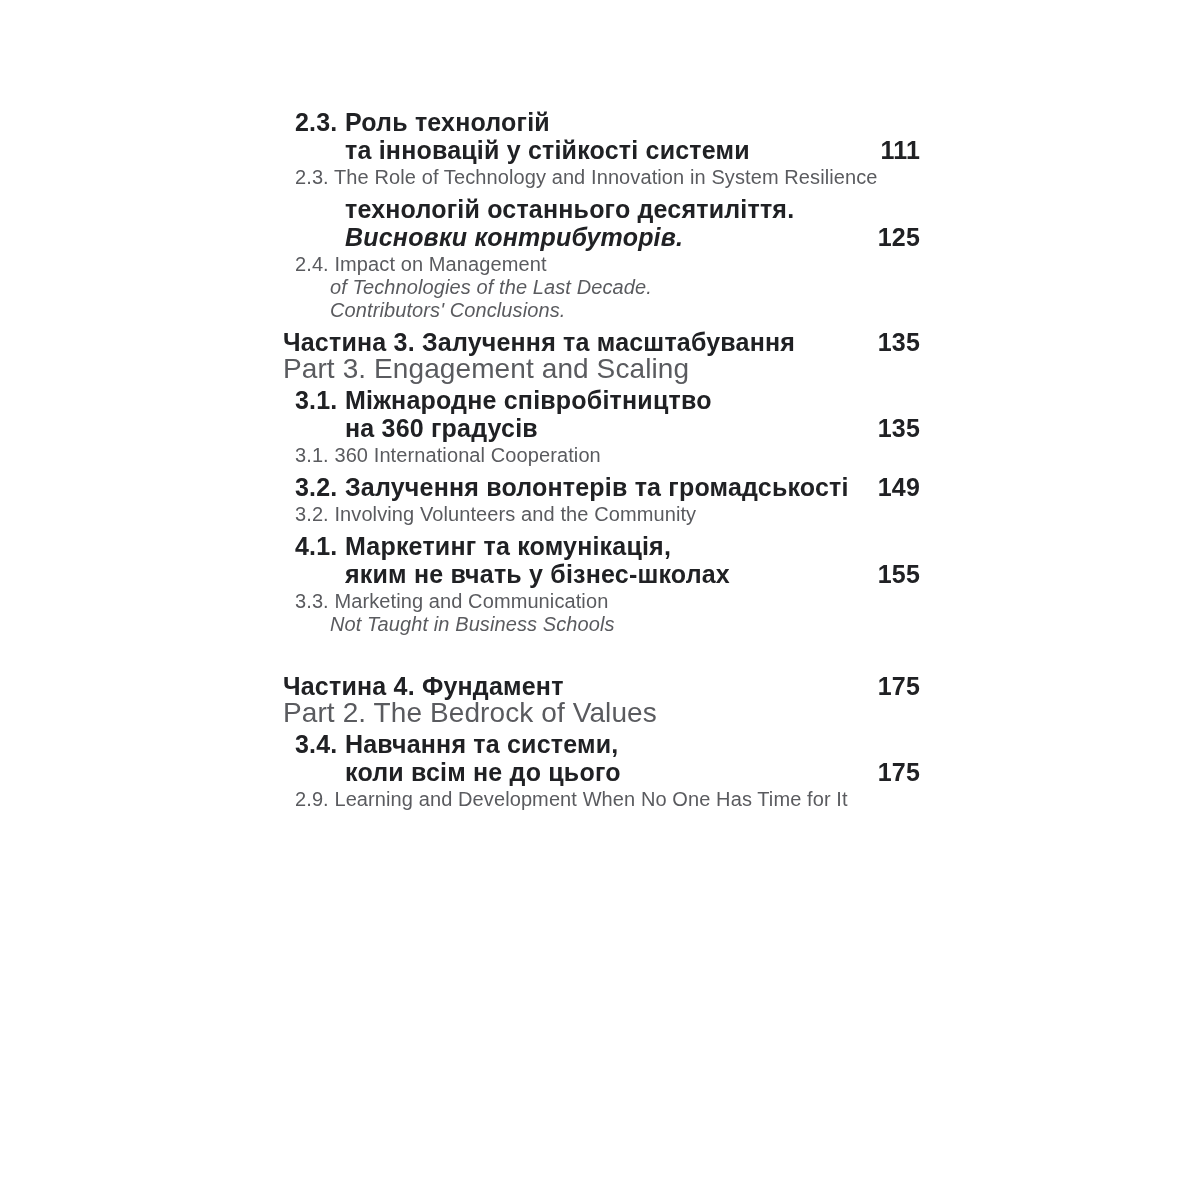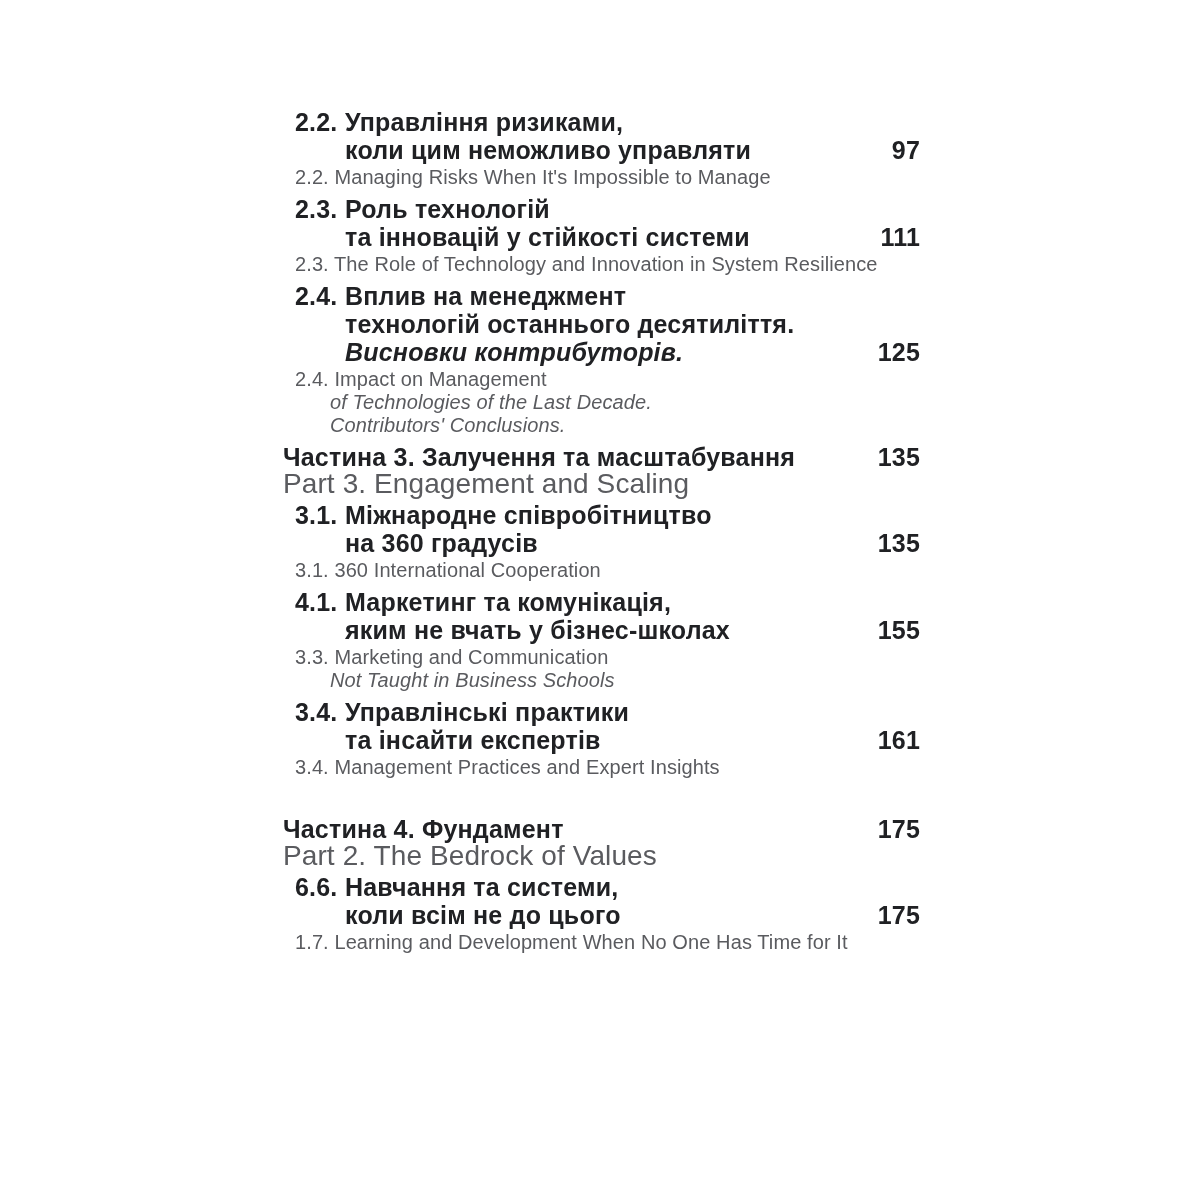--- a/index.html
+++ b/index.html
@@ -70,55 +70,37 @@
     color: #5a5b5f;
     letter-spacing: 0.1px;
   }
 </style>
 </head>
 <body>
 
 <div class="page">
   <div class="content">
 
-    <div class="entry">
-      <div class="ua-line">
-        <span class="num">2.2.</span>
-        <span class="ua-text">Управління ризиками,</span>
-      </div>
-      <div class="ua-line">
-        <span class="num"></span>
-        <span class="ua-text">коли цим неможливо управляти</span>
-        <span class="pg">97</span>
-      </div>
-      <div class="en-block">
-        <div class="en-line">2.2. Managing Risks When It's Impossible to Manage</div>
-      </div>
-    </div>
 
     <div class="entry">
       <div class="ua-line">
         <span class="num">2.3.</span>
         <span class="ua-text">Роль технологій</span>
       </div>
       <div class="ua-line">
         <span class="num"></span>
         <span class="ua-text">та інновацій у стійкості системи</span>
         <span class="pg">111</span>
       </div>
       <div class="en-block">
         <div class="en-line">2.3. The Role of Technology and Innovation in System Resilience</div>
       </div>
     </div>
 
     <div class="entry">
-      <div class="ua-line">
-        <span class="num">2.4.</span>
-        <span class="ua-text">Вплив на менеджмент</span>
-      </div>
       <div class="ua-line">
         <span class="num"></span>
         <span class="ua-text">технологій останнього десятиліття.</span>
       </div>
       <div class="ua-line">
         <span class="num"></span>
         <span class="ua-text it">Висновки контрибуторів.</span>
         <span class="pg">125</span>
       </div>
       <div class="en-block">
@@ -145,72 +127,68 @@
         <div class="ua-line">
           <span class="num"></span>
           <span class="ua-text">на 360 градусів</span>
           <span class="pg">135</span>
         </div>
         <div class="en-block">
           <div class="en-line">3.1. 360 International Cooperation</div>
         </div>
       </div>
 
+      <div class="entry">
+        <div class="ua-line">
+          <span class="num">3.2.</span>
+          <span class="ua-text">Залучення волонтерів та громадськості</span>
+          <span class="pg">149</span>
+        </div>
+        <div class="en-block">
+          <div class="en-line">3.2. Involving Volunteers and the Community</div>
+        </div>
+      </div>
 
       <div class="entry">
         <div class="ua-line">
           <span class="num">4.1.</span>
           <span class="ua-text">Маркетинг та комунікація,</span>
         </div>
         <div class="ua-line">
           <span class="num"></span>
           <span class="ua-text">яким не вчать у бізнес-школах</span>
           <span class="pg">155</span>
         </div>
         <div class="en-block">
           <div class="en-line">3.3. Marketing and Communication</div>
           <div class="en-line cont">Not Taught in Business Schools</div>
         </div>
       </div>
 
-      <div class="entry">
-        <div class="ua-line">
-          <span class="num">3.4.</span>
-          <span class="ua-text">Управлінські практики</span>
-        </div>
-        <div class="ua-line">
-          <span class="num"></span>
-          <span class="ua-text">та інсайти експертів</span>
-          <span class="pg">161</span>
-        </div>
-        <div class="en-block">
-          <div class="en-line">3.4. Management Practices and Expert Insights</div>
-        </div>
-      </div>
     </div>
 
     <div class="part part4">
       <div class="part-header">
         <div class="part-title-row">
           <span class="part-title">Частина 4. Фундамент</span>
           <span class="pg">175</span>
         </div>
         <div class="part-en">Part 2. The Bedrock of Values</div>
       </div>
 
       <div class="entry">
         <div class="ua-line">
-          <span class="num">6.6.</span>
+          <span class="num">3.4.</span>
           <span class="ua-text">Навчання та системи,</span>
         </div>
         <div class="ua-line">
           <span class="num"></span>
           <span class="ua-text">коли всім не до цього</span>
           <span class="pg">175</span>
         </div>
         <div class="en-block">
-          <div class="en-line">1.7. Learning and Development When No One Has Time for It</div>
+          <div class="en-line">2.9. Learning and Development When No One Has Time for It</div>
         </div>
       </div>
     </div>
 
   </div>
 </div>
 
 </body></html>

